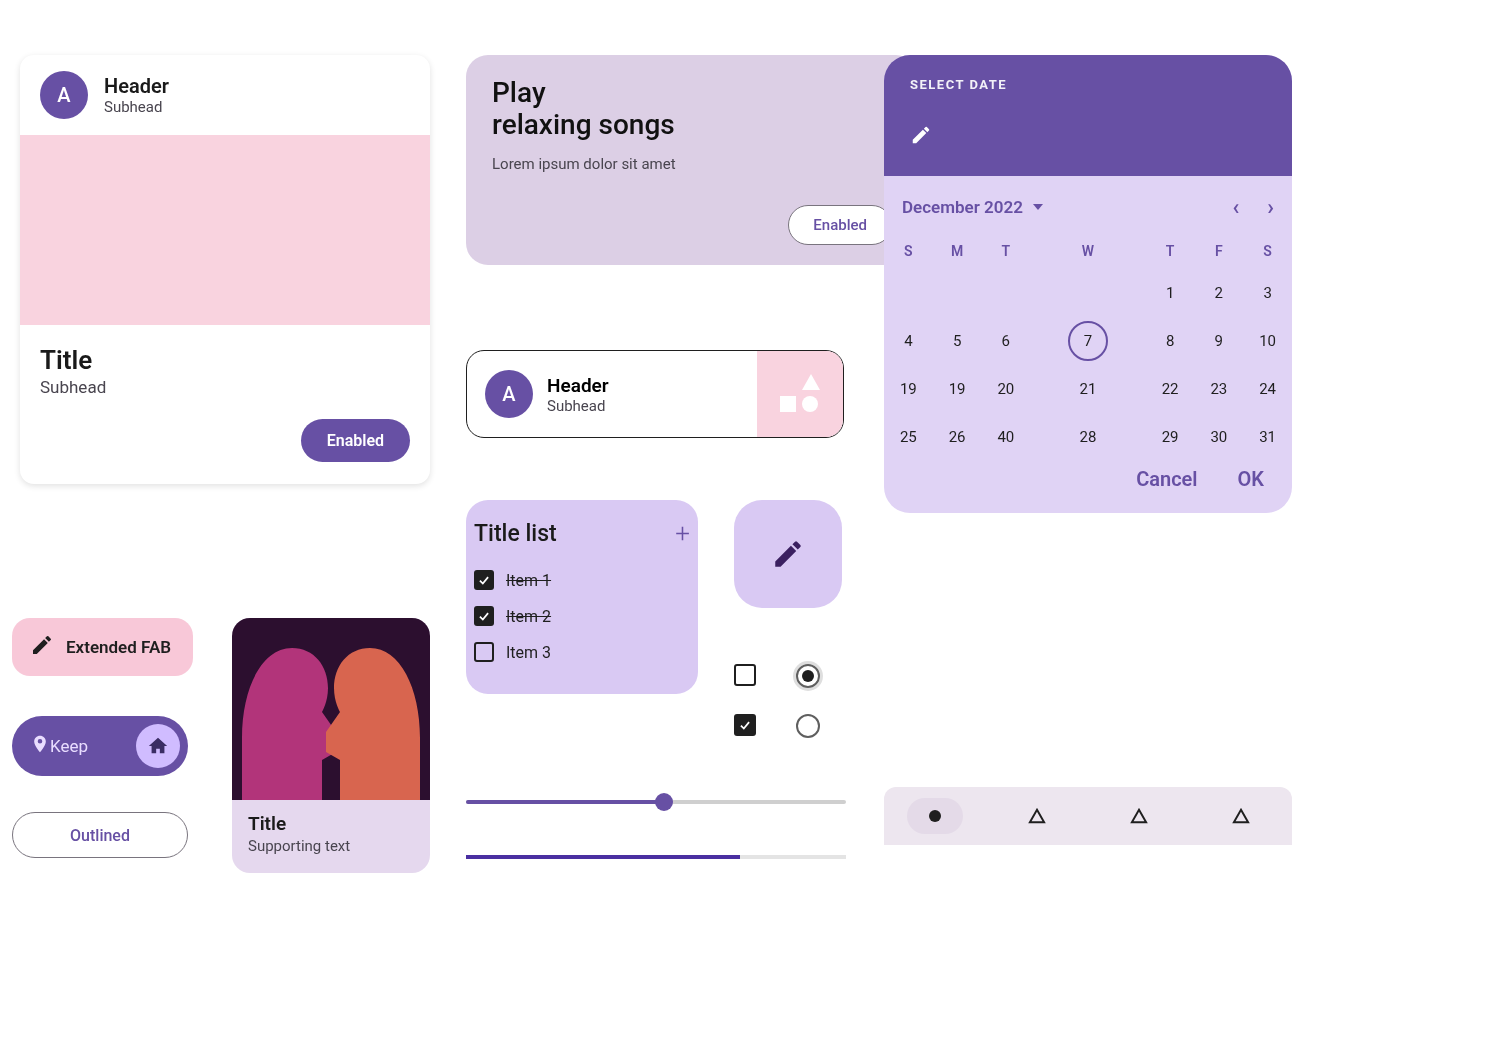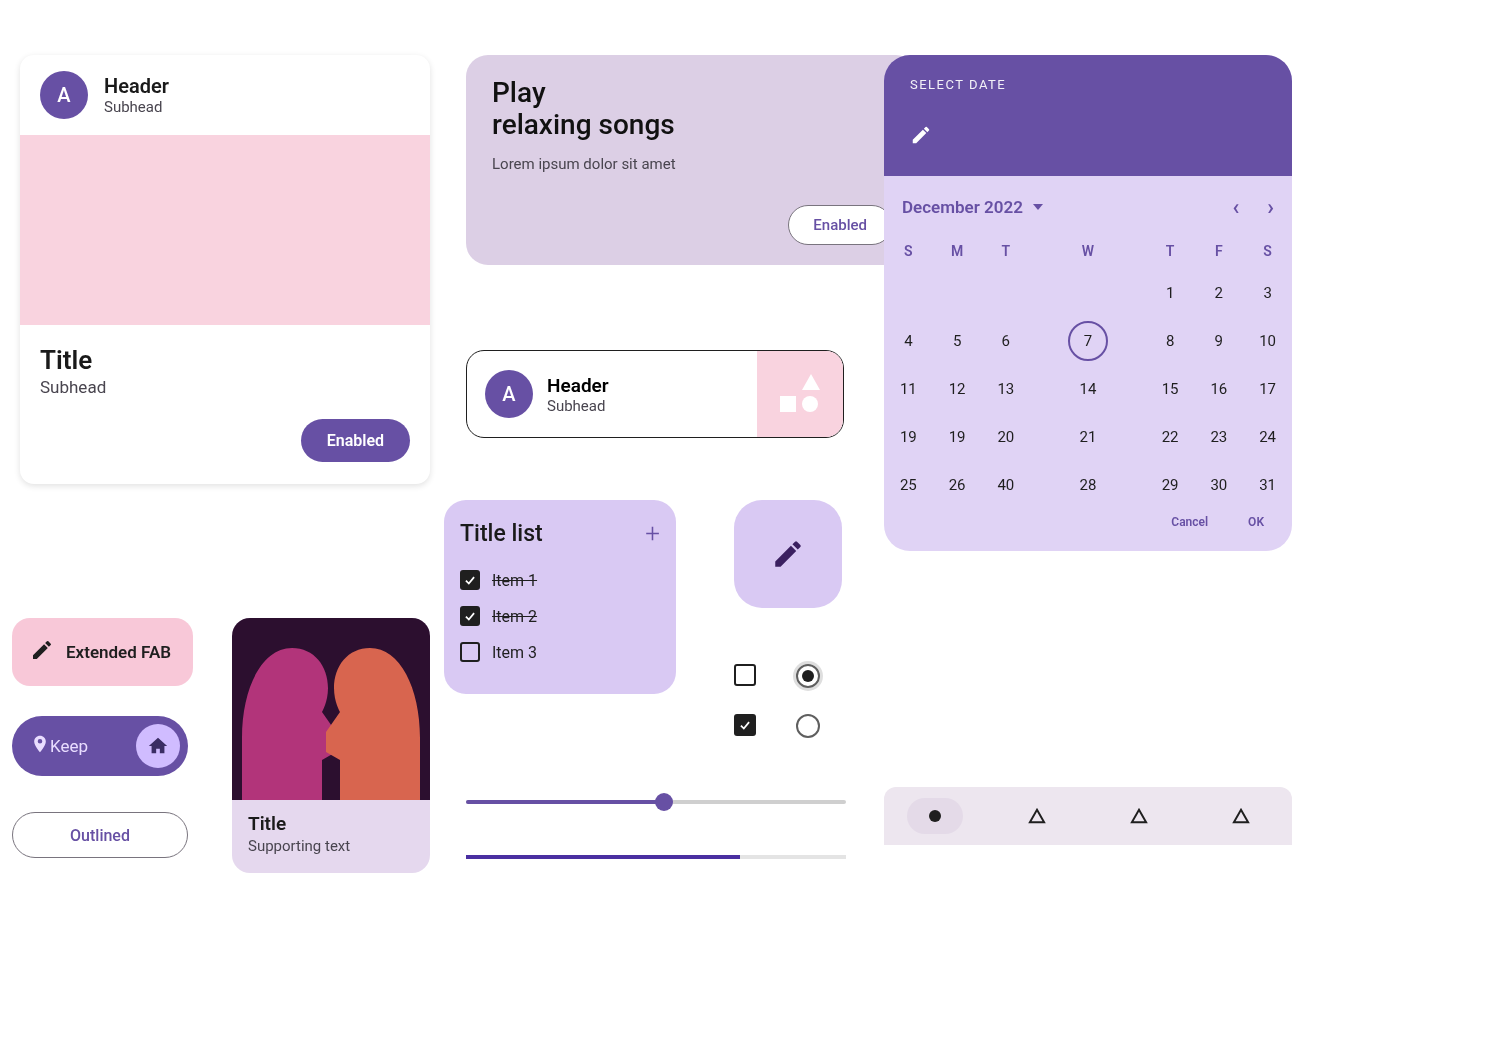--- a/index.html
+++ b/index.html
@@ -12,21 +12,21 @@
   .card1 .hdr .txts .h { font-size:20px; font-weight:600; color:#1a1a1a;}
   .card1 .hdr .txts .s { font-size:15px; color:#49454F;}
   .card1 .pinkblock { height:190px; background:#F9D3DF;}
   .card1 .body { padding:20px 20px 22px;}
   .card1 .body .t { font-size:26px; font-weight:600; color:#1a1a1a;}
   .card1 .body .st { font-size:17px; color:#49454F; margin-top:2px;}
   .card1 .body .p { font-size:15px; color:#49454F; margin-top:18px; line-height:1.4;}
   .card1 .body .btn-row { display:flex; justify-content:flex-end; margin-top:22px;}
   .btn-filled { background:#6750A4; color:#fff; border:none; border-radius:28px; padding:12px 26px; font-size:16px; font-weight:600; cursor:pointer;}
 
-  .ext-fab { position:absolute; left:12px; top:618px; height:68px; background:#F8C8D8; border-radius:18px; display:flex; align-items:center; gap:12px; padding:0 22px 0 18px; cursor:pointer;}
+  .ext-fab { position:absolute; left:12px; top:618px; height:58px; background:#F8C8D8; border-radius:18px; display:flex; align-items:center; gap:12px; padding:0 22px 0 18px; cursor:pointer;}
   .ext-fab svg{width:24px;height:24px;}
   .ext-fab .lbl{font-size:17px;font-weight:600;color:#1f1f1f;}
 
   .keep-chip { position:absolute; left:12px; top:716px; width:176px; height:60px; background:#6750A4; border-radius:30px; display:flex; align-items:center; justify-content:space-between; padding:0 8px 0 18px; cursor:pointer;}
   .keep-chip .left{display:flex;align-items:center;color:#E9DDFF;font-size:17px;}
   .keep-chip .pin svg{width:20px;height:20px;fill:#E9DDFF;}
   .keep-chip .home { width:44px;height:44px;border-radius:50%;background:#D0BCFF;display:flex;align-items:center;justify-content:center;}
   .keep-chip .home svg{width:22px;height:22px;fill:#3b2d64;}
 
   .btn-outlined { position:absolute; left:12px; top:812px; width:176px; height:46px; background:#fff; border:1px solid #79747E; border-radius:24px; color:#6750A4; font-size:16px; font-weight:500; display:flex; align-items:center; justify-content:center; cursor:pointer;}
@@ -50,21 +50,21 @@
   .hdr-card { position:absolute; left:466px; top:350px; width:378px; height:88px; border:1px solid #1f1f1f; border-radius:18px; display:flex; align-items:stretch; overflow:hidden;}
   .hdr-card .l{flex:1;display:flex;align-items:center;gap:14px;padding:0 18px;}
   .hdr-card .l .hh{font-size:19px;font-weight:600;}
   .hdr-card .l .ss{font-size:15px;color:#49454F;}
   .hdr-card .r{width:86px;background:#F9D3DF;display:flex;align-items:center;justify-content:center;}
   .shape-grid{display:grid;grid-template-columns:18px 18px;grid-template-rows:18px 18px;gap:4px;}
   .tri{width:0;height:0;border-left:9px solid transparent;border-right:9px solid transparent;border-bottom:16px solid #fff;grid-column:2;grid-row:1;}
   .sq{width:16px;height:16px;background:#fff;grid-column:1;grid-row:2;}
   .cir{width:16px;height:16px;background:#fff;border-radius:50%;grid-column:2;grid-row:2;}
 
-  .list-card { position:absolute; left:444px; top:500px; width:232px; background:#D9C9F3; border-radius:22px; padding:18px 16px 24px;}
+  .list-card { position:absolute; left:466px; top:500px; width:232px; background:#D9C9F3; border-radius:22px; padding:18px 8px 24px;}
   .list-card .hd{display:flex;justify-content:space-between;align-items:center;}
   .list-card .hd .t{font-size:23px;font-weight:500;color:#1a1a1a;}
   .list-card .hd .plus{font-size:26px;color:#6750A4;font-weight:300;cursor:pointer;}
   .list-card ul{list-style:none;margin-top:14px;}
   .list-card li{display:flex;align-items:center;gap:12px;padding:8px 0;}
   .cb{width:20px;height:20px;border-radius:3px;display:flex;align-items:center;justify-content:center;}
   .cb.on{background:#1f1f1f;color:#fff;}
   .cb.off{border:2px solid #1f1f1f;}
   .cb svg{width:14px;height:14px;stroke:#fff;stroke-width:3;fill:none;}
   .it{font-size:16px;color:#1f1f1f;}
@@ -85,36 +85,36 @@
   .slider .track{height:4px;background:#cfcfcf;position:relative;border-radius:2px;}
   .slider .fill{position:absolute;left:0;top:0;height:4px;background:#6750A4;border-radius:2px;}
   .slider .thumb{position:absolute;top:-7px;width:18px;height:18px;border-radius:50%;background:#6750A4;transform:translateX(-50%);}
 
   .progress { position:absolute; left:466px; top:855px; width:380px; height:4px; background:#e4e4e4;}
   .progress .fill{height:4px;background:#4a2fa1;}
 
   
   .dp { position:absolute; left:884px; top:55px; width:408px; background:#E0D3F5; border-radius:26px; overflow:hidden;}
   .dp .top { background:#6750A4; color:#fff; padding:22px 26px 26px;}
-  .dp .top .lbl{font-size:13px;font-weight:400;letter-spacing:1.5px;opacity:.92;}
+  .dp .top .lbl{font-size:13px;font-weight:700;letter-spacing:1.5px;opacity:.92;}
   .dp .top .row{display:flex;justify-content:space-between;align-items:flex-end;margin-top:32px;}
   .dp .top .d{font-size:40px;font-weight:500;}
   .dp .top .edit{cursor:pointer;}
   .dp .top .edit svg{width:22px;height:22px;fill:#fff;}
   .dp .ctrl{display:flex;align-items:center;justify-content:space-between;padding:18px 18px 6px;}
   .dp .ctrl .mon{display:flex;align-items:center;gap:10px;color:#6750A4;font-size:17px;font-weight:600;cursor:pointer;}
   .dp .ctrl .mon .caret{width:0;height:0;border-left:5px solid transparent;border-right:5px solid transparent;border-top:6px solid #6750A4;}
   .dp .ctrl .nav{display:flex;gap:28px;}
   .dp .ctrl .nav span{color:#6750A4;font-size:22px;cursor:pointer;font-weight:600;}
   .dp table{width:100%;border-collapse:collapse;margin-top:8px;}
   .dp th{color:#6750A4;font-size:14px;font-weight:600;padding:10px 0;}
   .dp td{text-align:center;color:#1f1f1f;font-size:15px;height:48px;cursor:pointer;}
   .dp td.sel span{display:inline-flex;width:40px;height:40px;border:2px solid #6750A4;border-radius:50%;align-items:center;justify-content:center;}
   .dp .actions{display:flex;justify-content:flex-end;gap:40px;padding:6px 28px 22px;}
-  .dp .actions span{color:#6750A4;font-size:12px;font-weight:600;cursor:pointer;}
+  .dp .actions span{color:#6750A4;font-size:20px;font-weight:600;cursor:pointer;}
 
   .navbar { position:absolute; left:884px; top:787px; width:408px; height:58px; background:#EDE6EF; border-radius:12px 12px 0 0; display:flex; align-items:center; justify-content:space-around;}
   .navbar .item{width:56px;height:36px;border-radius:18px;display:flex;align-items:center;justify-content:center;cursor:pointer;}
   .navbar .item.active{background:#E4DAE8;}
   .navbar .dot{width:12px;height:12px;border-radius:50%;background:#1f1f1f;}
   .navbar svg{width:18px;height:16px;}
 </style>
 </head>
 <body>
 
@@ -308,29 +308,20 @@
         <tr>
           <td>4</td>
           <td>5</td>
           <td>6</td>
           <td class="sel"><span>7</span></td>
           <td>8</td>
           <td>9</td>
           <td>10</td>
         </tr>
         <tr>
-          <td>11</td>
-          <td>12</td>
-          <td>13</td>
-          <td>14</td>
-          <td>15</td>
-          <td>16</td>
-          <td>17</td>
-        </tr>
-        <tr>
           <td>19</td>
           <td>19</td>
           <td>20</td>
           <td>21</td>
           <td>22</td>
           <td>23</td>
           <td>24</td>
         </tr>
         <tr>
           <td>25</td>

